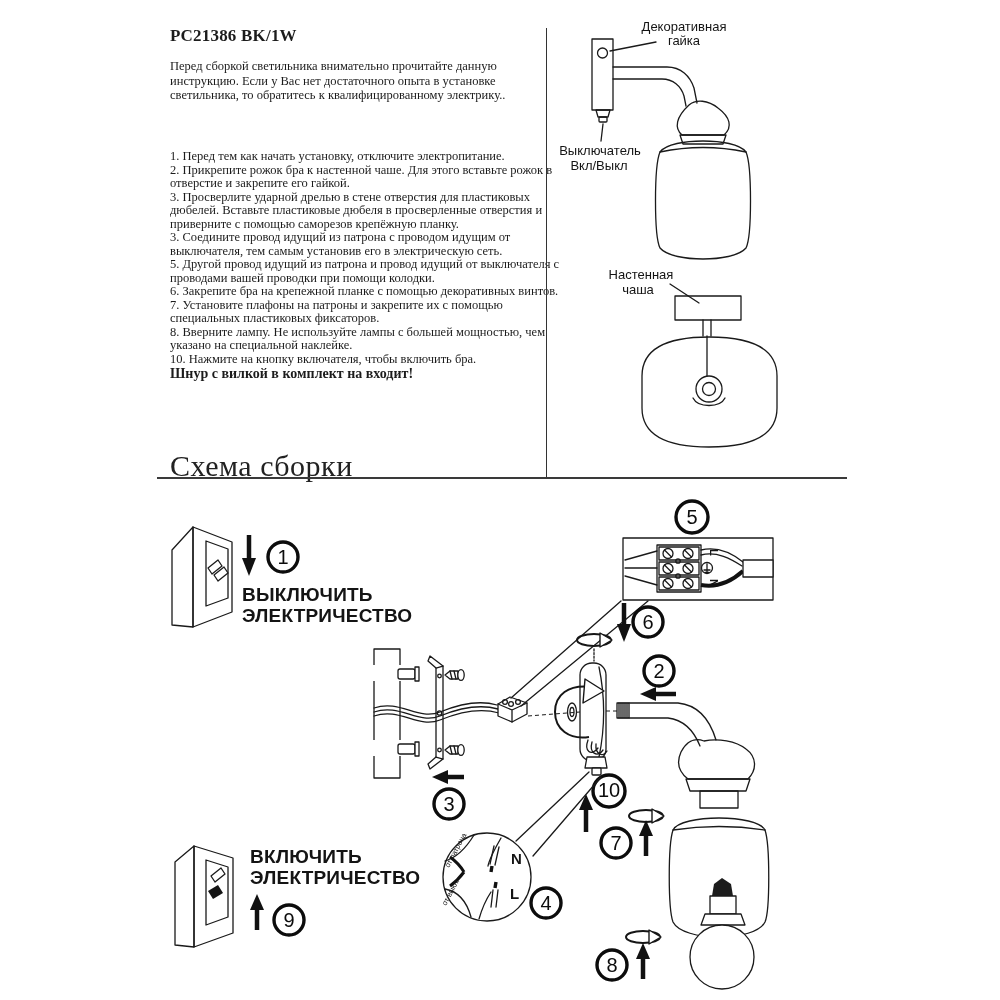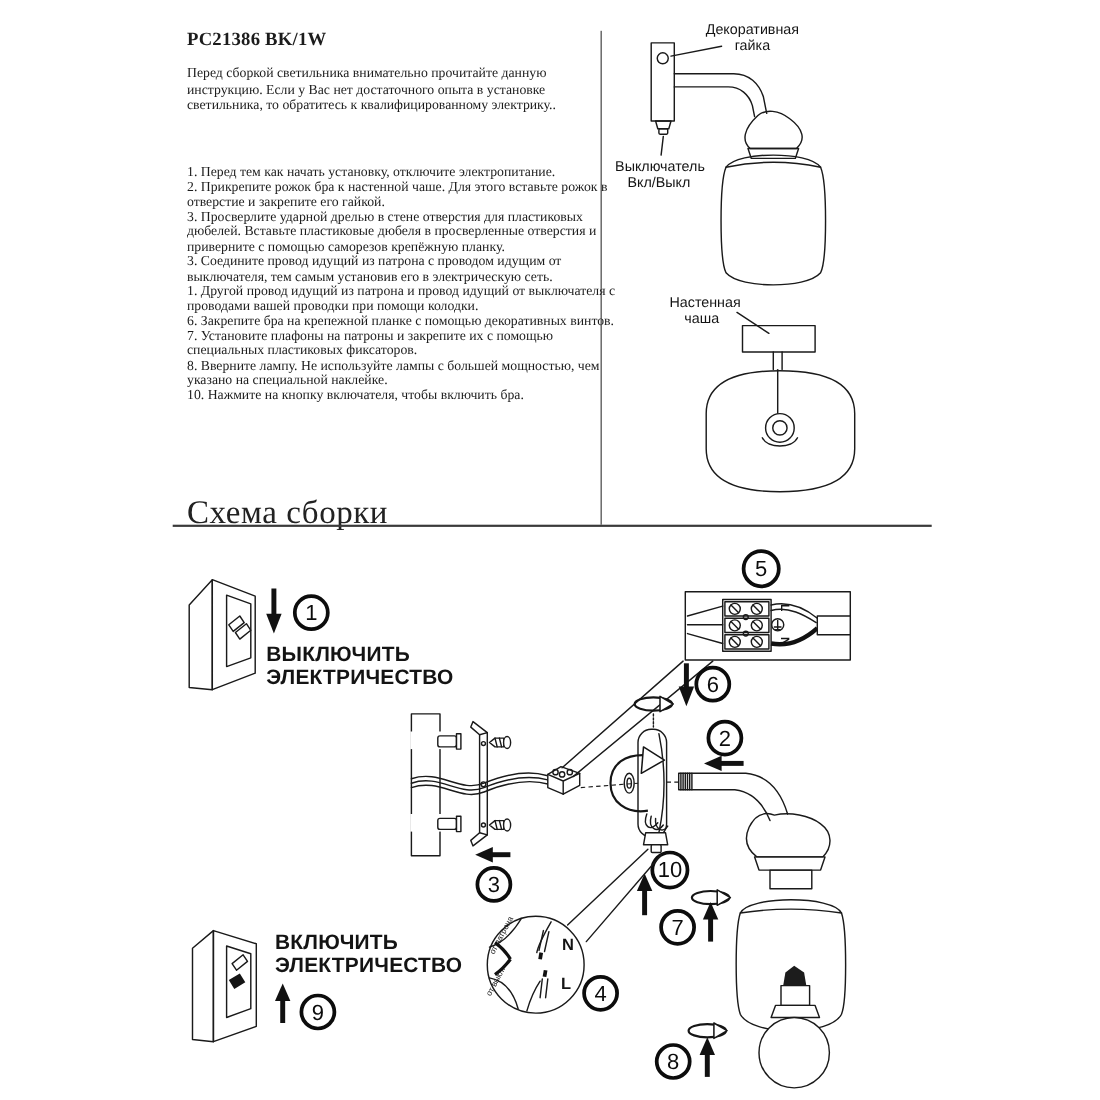--- a/index.html
+++ b/index.html
@@ -31,25 +31,26 @@
 </head>
 <body>
 
 <div class="abs" id="product-code">PC21386 BK/1W</div>
 <div class="abs" id="intro">Перед сборкой светильника внимательно прочитайте данную инструкцию. Если у Вас нет достаточного опыта в установке светильника, то обратитесь к квалифицированному электрику..</div>
 <div class="abs" id="steps">
   <div>1. Перед тем как начать установку, отключите электропитание.</div>
   <div>2. Прикрепите рожок бра к настенной чаше. Для этого вставьте рожок в отверстие и закрепите его гайкой.</div>
   <div>3. Просверлите ударной дрелью в стене отверстия для пластиковых дюбелей. Вставьте пластиковые дюбеля в просверленные отверстия и приверните с помощью саморезов крепёжную планку.</div>
   <div>3. Соедините провод идущий из патрона с проводом идущим от выключателя, тем самым установив его в электрическую сеть.</div>
-  <div>1. Другой провод идущий из патрона и провод идущий от выключателя с проводами вашей проводки при помощи колодки.</div>
+  <div>5. Другой провод идущий из патрона и провод идущий от выключателя с проводами вашей проводки при помощи колодки.</div>
   <div>6. Закрепите бра на крепежной планке с помощью декоративных винтов.</div>
   <div>7. Установите плафоны на патроны и закрепите их с помощью специальных пластиковых фиксаторов.</div>
   <div>8. Вверните лампу. Не используйте лампы с большей мощностью, чем указано на специальной наклейке.</div>
   <div>10. Нажмите на кнопку включателя, чтобы включить бра.</div>
+  <div class="note">Шнур с вилкой в комплект на входит!</div>
 </div>
 <div class="abs" id="assembly-heading">Схема сборки</div>
 <div class="abs vline"></div>
 <div class="abs hline"></div>
 
 <svg style="left:545px;top:0;width:455px;height:480px" viewBox="545 0 455 480">
   <defs>
     <pattern id="mesh" width="10" height="7" patternUnits="userSpaceOnUse">
       <path d="M0,3.5 Q2.5,0 5,3.5 T10,3.5" fill="none" stroke="#262626" stroke-width="0.8"></path>
       <path d="M0,3.5 Q2.5,7 5,3.5 T10,3.5" fill="none" stroke="#262626" stroke-width="0.8"></path>

